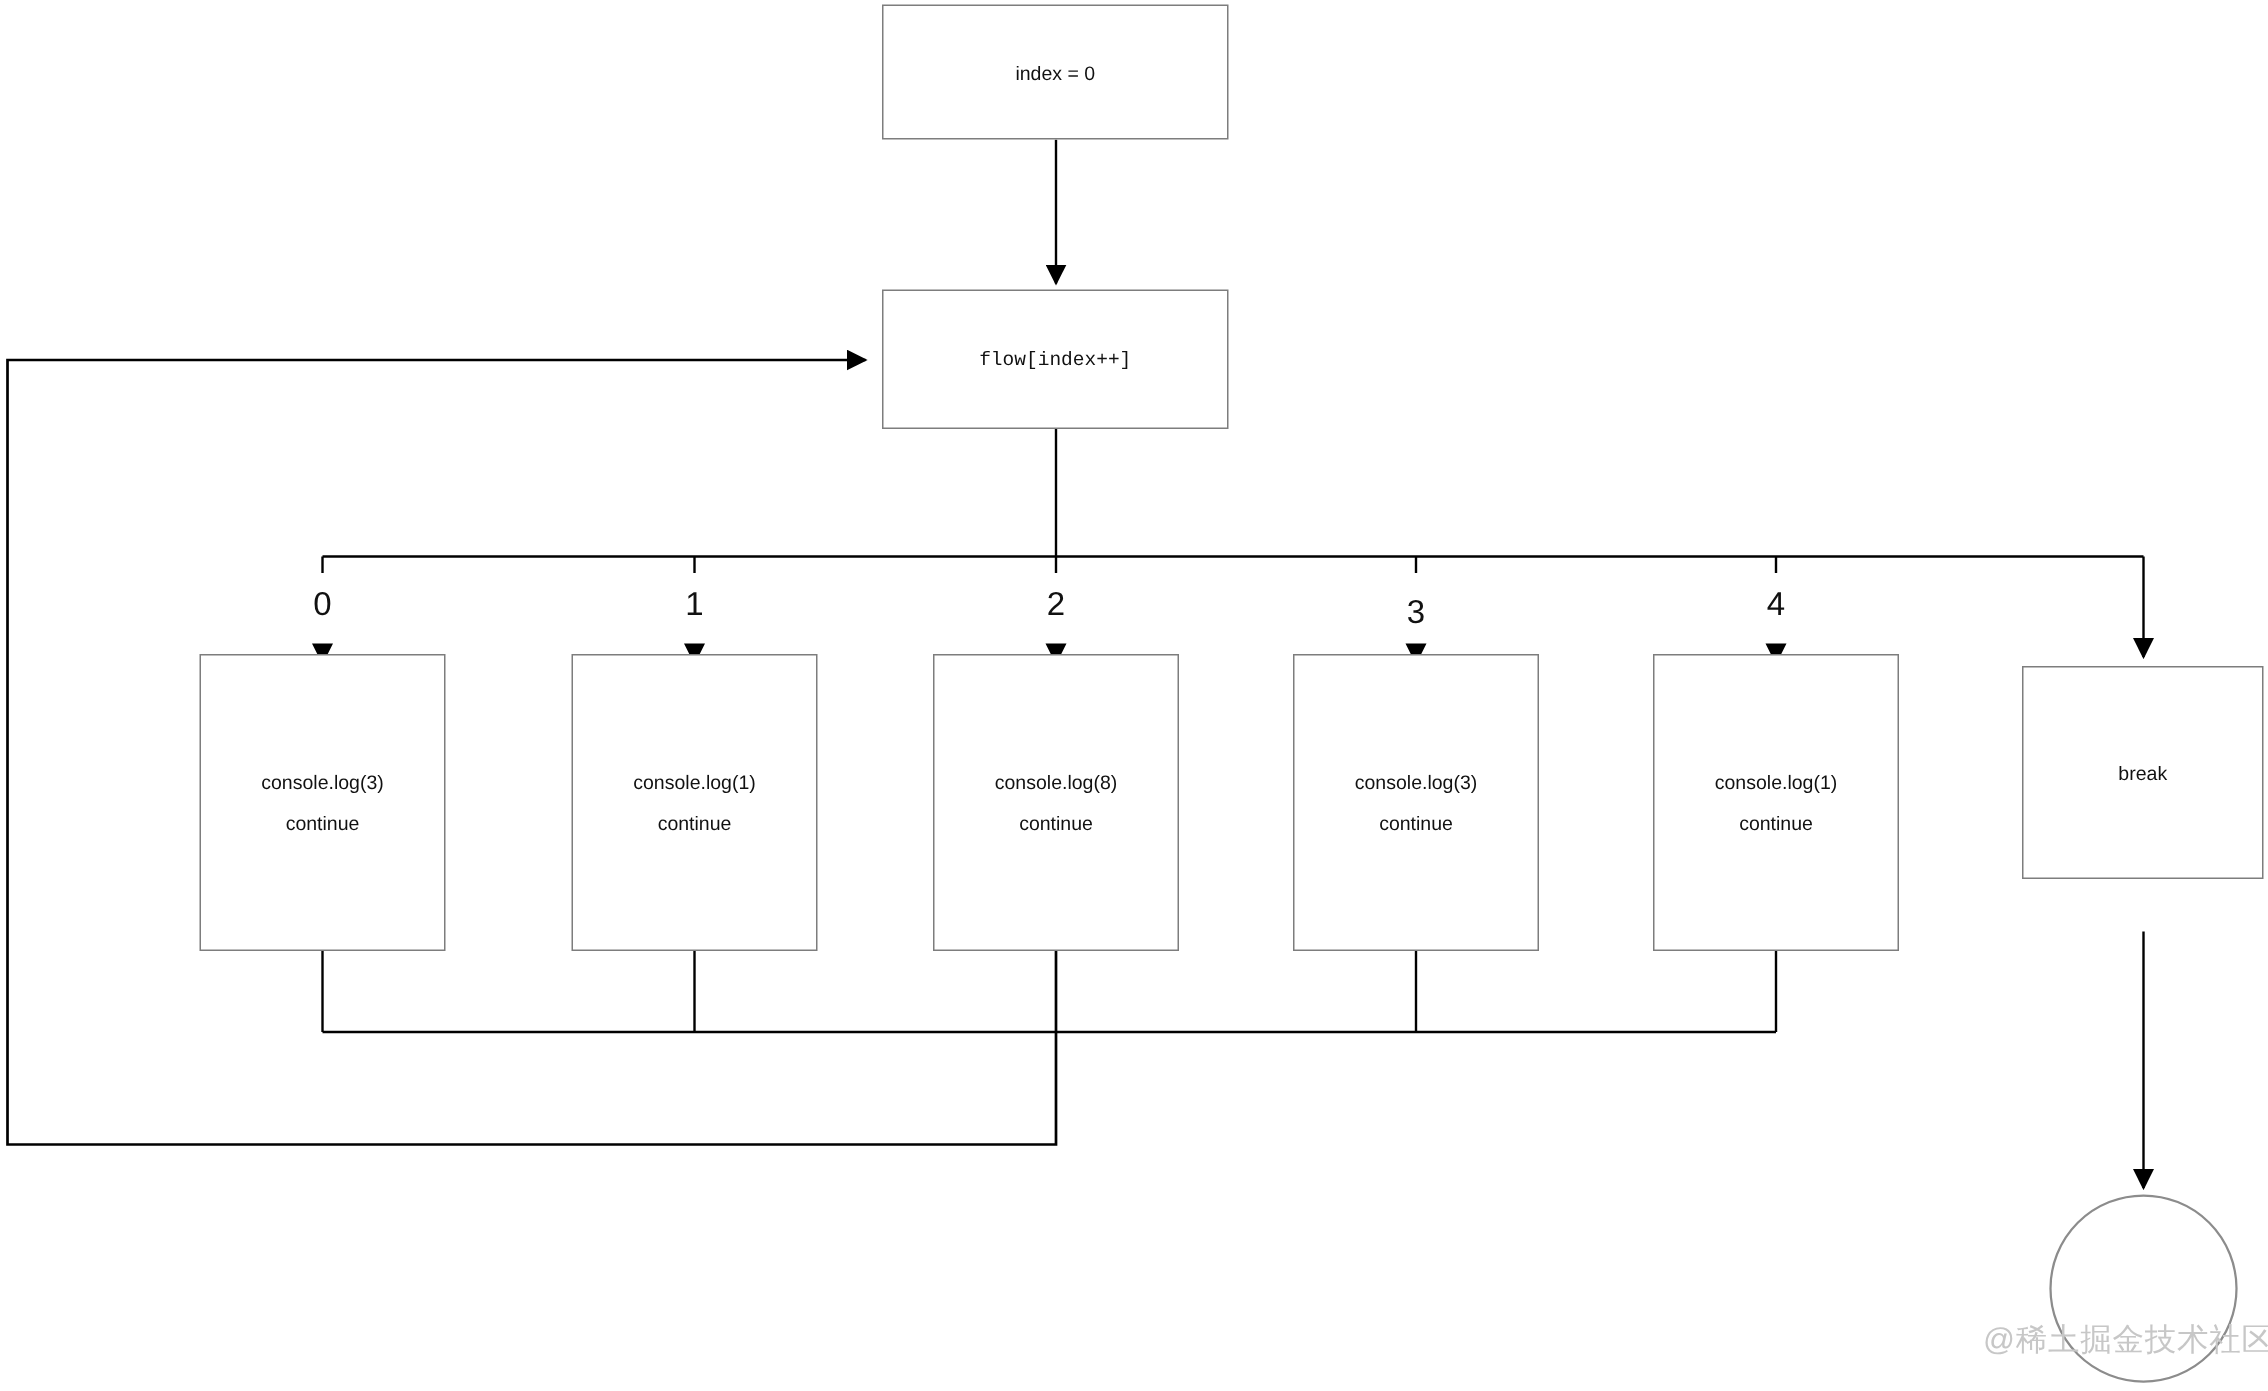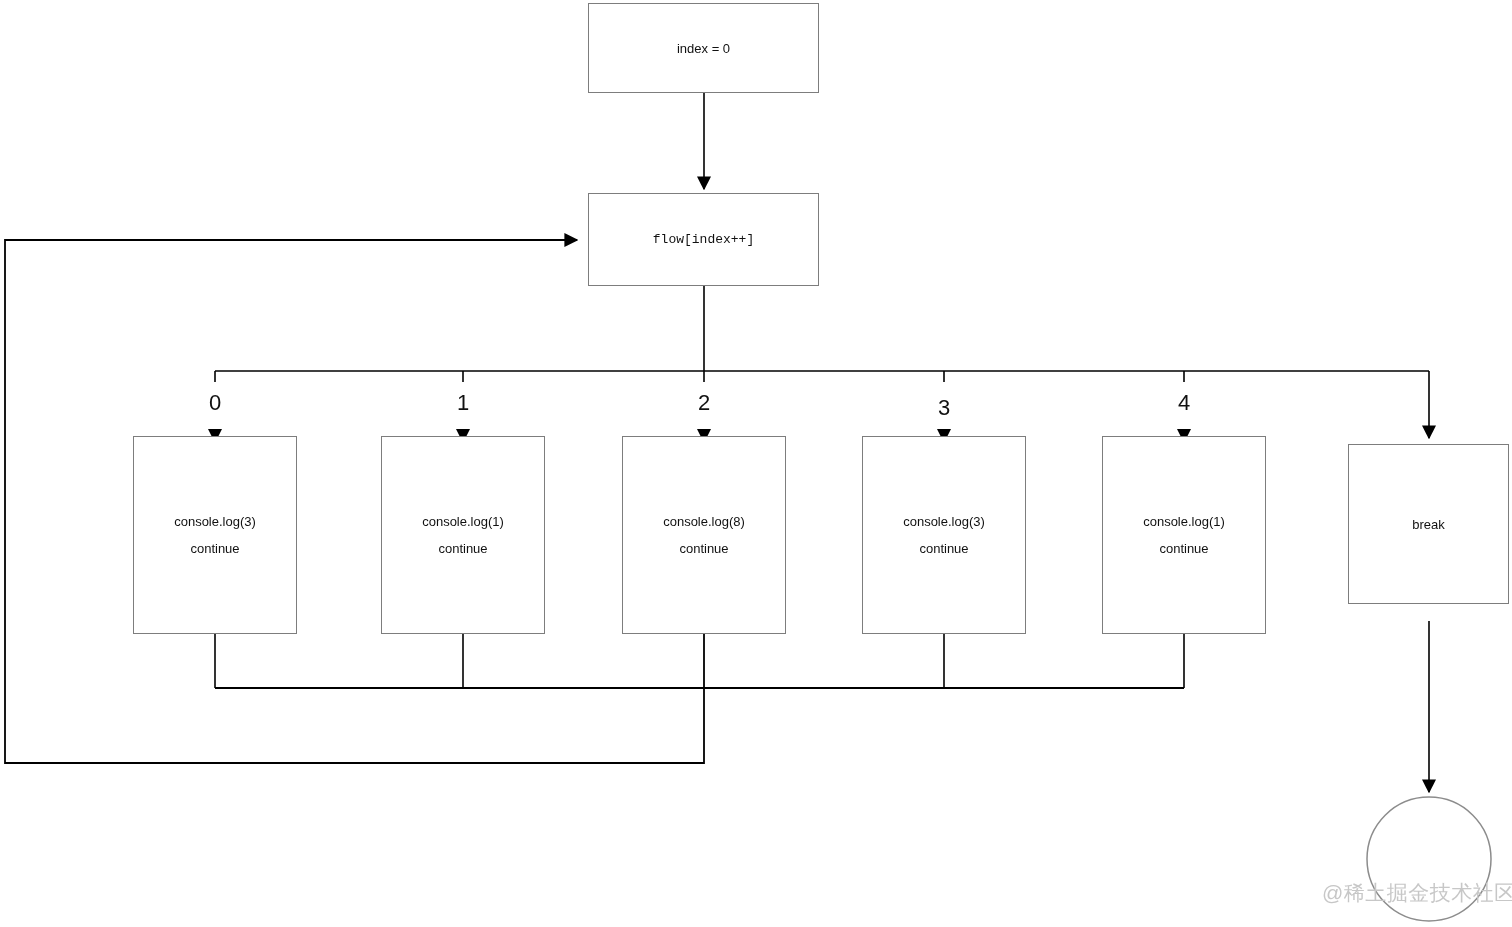--- a/index.html
+++ b/index.html
@@ -31,21 +31,21 @@
     justify-content: center;
     text-align: center;
     color: #111111;
     font-size: 13px;
     z-index: 2;
   }
   .node .node-text span { display: block; line-height: 27px; }
   .start-node  { left: 588px; top: 3px;   width: 231px; height: 90px; }
   .loop-node   { left: 588px; top: 193px; width: 231px; height: 93px; font-family: Liberation Mono, monospace; }
   .branch-node { top: 436px; width: 164px; height: 198px; }
-  .break-node  { left: 1348px; top: 444px; width: 161px; height: 160px; }
+  .break-node  { left: 1348px; top: 444px; width: 161px; height: 142px; }
   .branch-label {
     position: absolute;
     top: 390px;
     width: 40px;
     margin-left: -20px;
     text-align: center;
     font-size: 22px;
     color: #111111;
     z-index: 2;
   }

